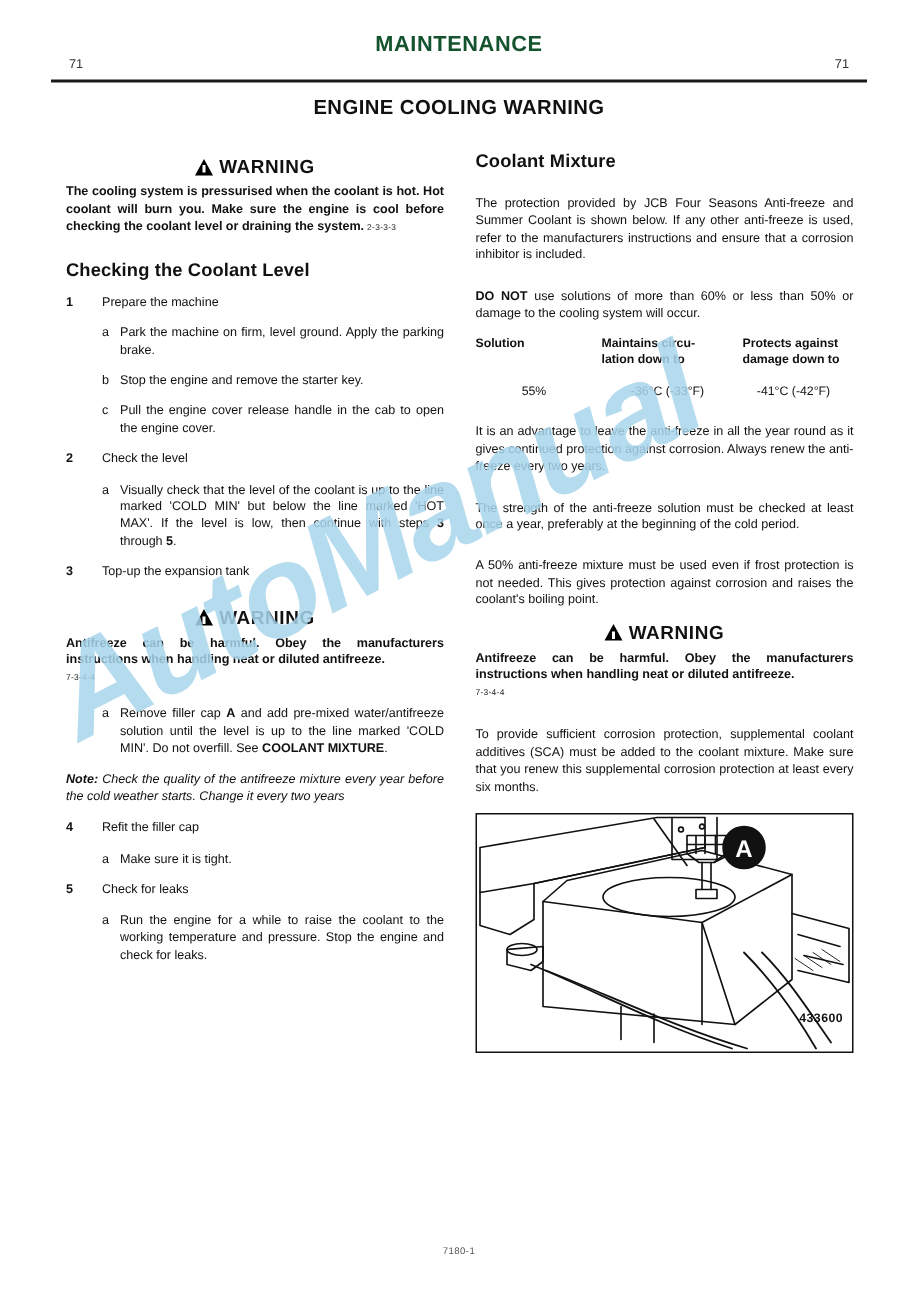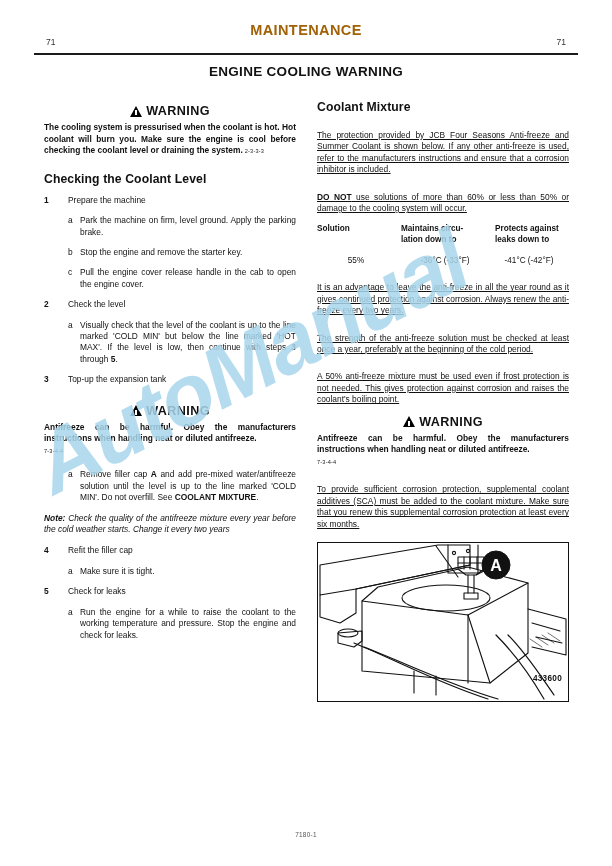--- a/index.html
+++ b/index.html
@@ -58,21 +58,21 @@
     font-size: 8.5px;
     color: #333;
   }
   .pg-num.left { left: 12px; }
   .pg-num.right { right: 12px; }
   .header-title {
     text-align: center;
     font-size: 14.5px;
     font-weight: bold;
     letter-spacing: .4px;
-    color: #a16207;
+    color: #14532d;
   }
   .header-rule {
     position: absolute;
     left: 34px;
     right: 34px;
     top: 53px;
     border-top: 2.2px solid #1a1a1a;
   }
 
   .doc-title {
@@ -101,21 +101,20 @@
   }
 
   
   p, li, div.body {
     font-size: 8.4px;
     line-height: 11.4px;
   }
   .body {
     text-align: justify;
     margin: 16px 0 9px 0;
-    text-decoration: underline;
   }
   .body.last { margin-bottom: 0; }
   .sec-head {
     font-size: 12.2px;
     font-weight: bold;
     margin: 14px 0 9px 0;
     letter-spacing: .1px;
   }
   .sec-head.first { margin-top: 10px; }
   b, strong { font-weight: bold; }
@@ -380,21 +379,21 @@
 
       <div class="body">The protection provided by JCB Four Seasons Anti-freeze and Summer Coolant is shown below. If any other anti-freeze is used, refer to the manufacturers instructions and ensure that a corrosion inhibitor is included.</div>
 
       <div class="body"><b>DO NOT</b><span> use solutions of more than 60% or less than 50% or damage to the cooling system will occur.</span></div>
 
       <table class="spec">
         <thead>
           <tr>
             <th class="c1">Solution</th>
             <th class="c2"><span>Maintains circu-</span><br><span>lation down to</span></th>
-            <th class="c3"><span>Protects against</span><br><span>leaks down to</span></th>
+            <th class="c3"><span>Protects against</span><br><span>damage down to</span></th>
           </tr>
         </thead>
         <tbody>
           <tr>
             <td class="c1">55%</td>
             <td class="c2">-36°C (-33°F)</td>
             <td class="c3">-41°C (-42°F)</td>
           </tr>
         </tbody>
       </table>

